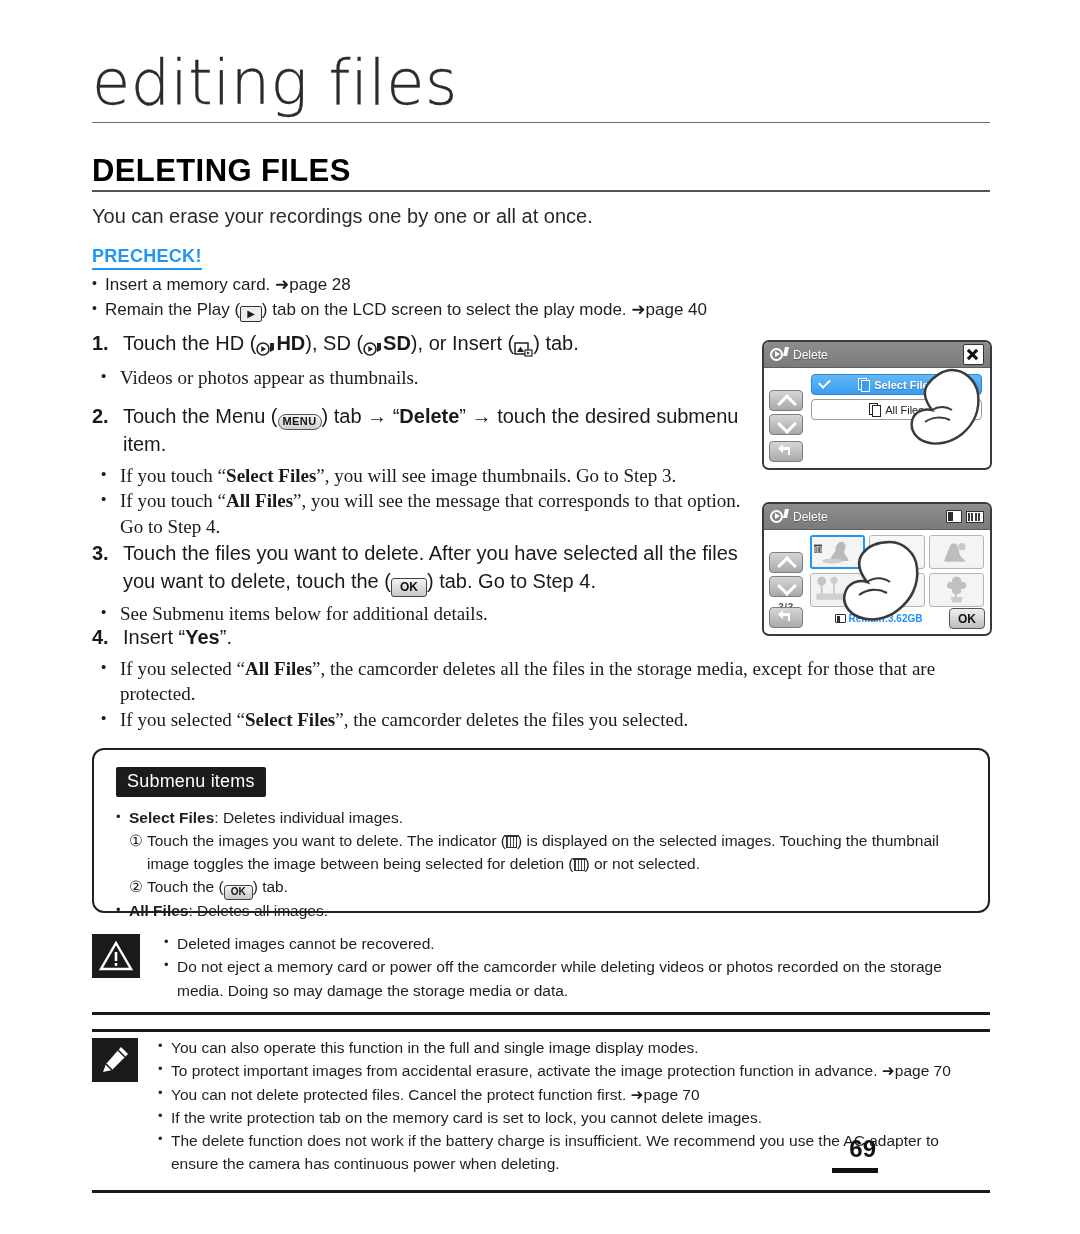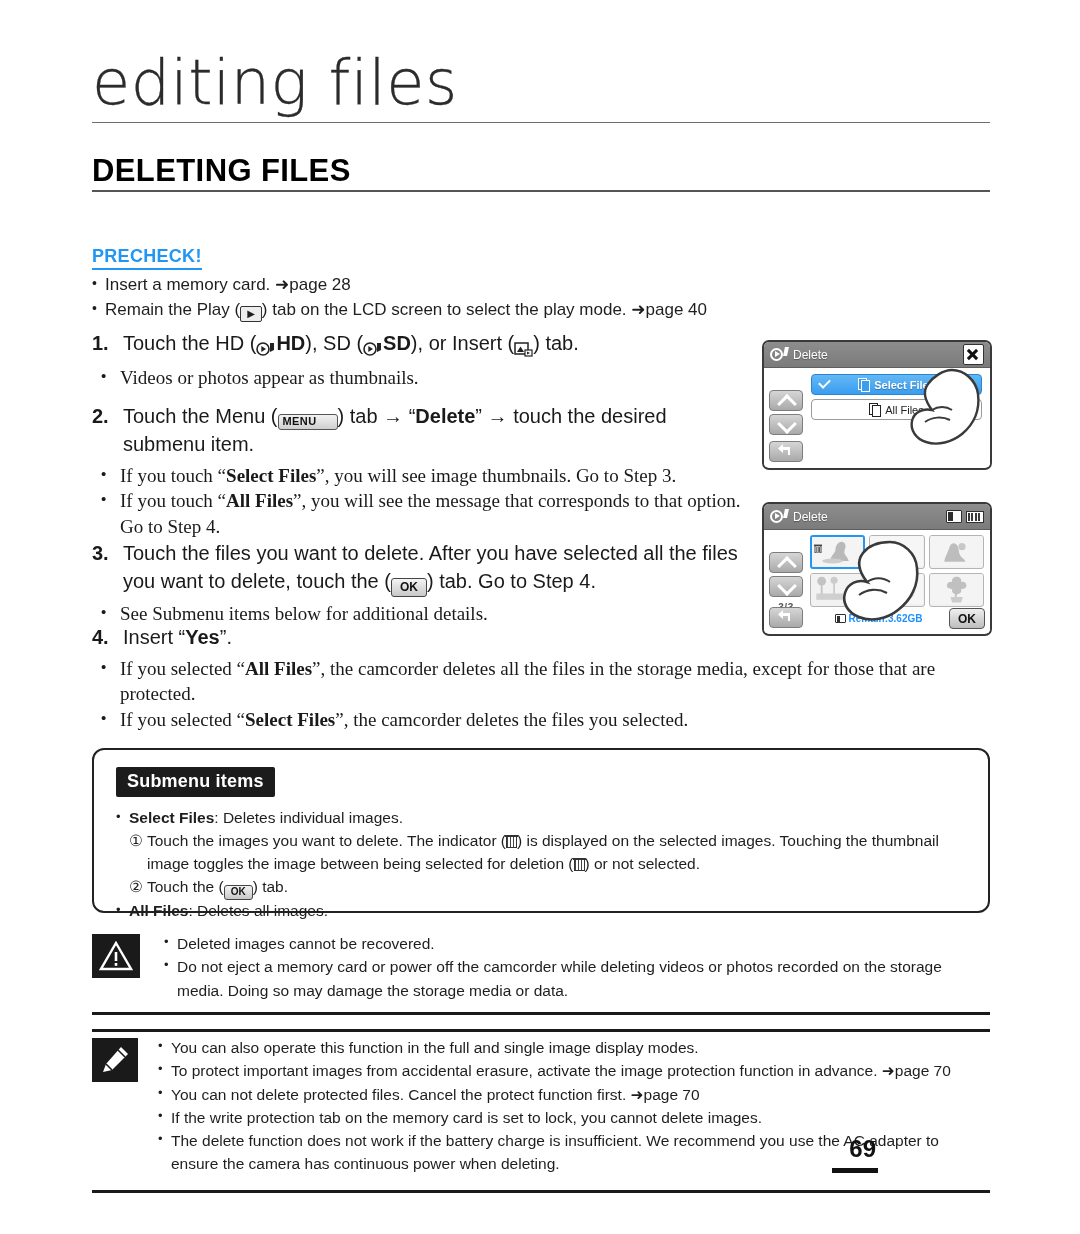--- a/index.html
+++ b/index.html
@@ -150,25 +150,25 @@
   b, .b { font-weight: bold; }
 
   
   .ic {
     display: inline-block;
     vertical-align: -3px;
   }
   .ic-menu {
     background: linear-gradient(#f2f2f2, #cfcfcf);
     border: 1px solid #555;
-    border-radius: 3px;
+    border-radius: 8px;
     font-size: 11px;
     font-weight: bold;
     letter-spacing: 0.4px;
-    padding: 1px 20px 2px 4px;
+    padding: 1px 4px 2px 4px;
     line-height: 1;
     color: #111;
     vertical-align: -2px;
   }
   .ic-ok {
     background: linear-gradient(#f4f4f4, #c8c8c8);
     border: 1px solid #444;
     border-radius: 3px;
     font-size: 12px;
     font-weight: bold;
@@ -504,21 +504,21 @@
     border-radius: 12px;
     box-sizing: border-box;
   }
   .submenu-title {
     position: absolute;
     left: 22px;
     top: 17px;
     background: #1c1c1c;
     color: #fff;
     font-size: 18px;
-    font-weight: bold;
+    font-weight: normal;
     padding: 4px 11px 5px 11px;
     border-radius: 2px;
     letter-spacing: 0.2px;
   }
   .submenu-body {
     position: absolute;
     left: 22px;
     top: 57px;
     right: 18px;
     font-size: 15.5px;
@@ -607,20 +607,21 @@
 </head>
 <body>
 
 <div class="page">
 
   <div class="chapter-title">editing files</div>
   <div class="chapter-rule"></div>
 
   <div class="section-heading">DELETING FILES</div>
   <div class="section-rule"></div>
+  <div class="intro">You can erase your recordings one by one or all at once.</div>
 
   <div class="precheck-label">PRECHECK!</div>
   <div class="precheck-list">
     <div class="bullet-row">
       <span class="dot">•</span>
       <span class="txt"><span>Insert a memory card. </span><span>➜page 28</span></span>
     </div>
     <div class="bullet-row">
       <span class="dot">•</span>
       <span class="txt"><span>Remain the Play (</span><span class="ic ic-play">▶</span><span>) tab on the LCD screen to select the play mode. </span><span>➜page 40</span></span>

